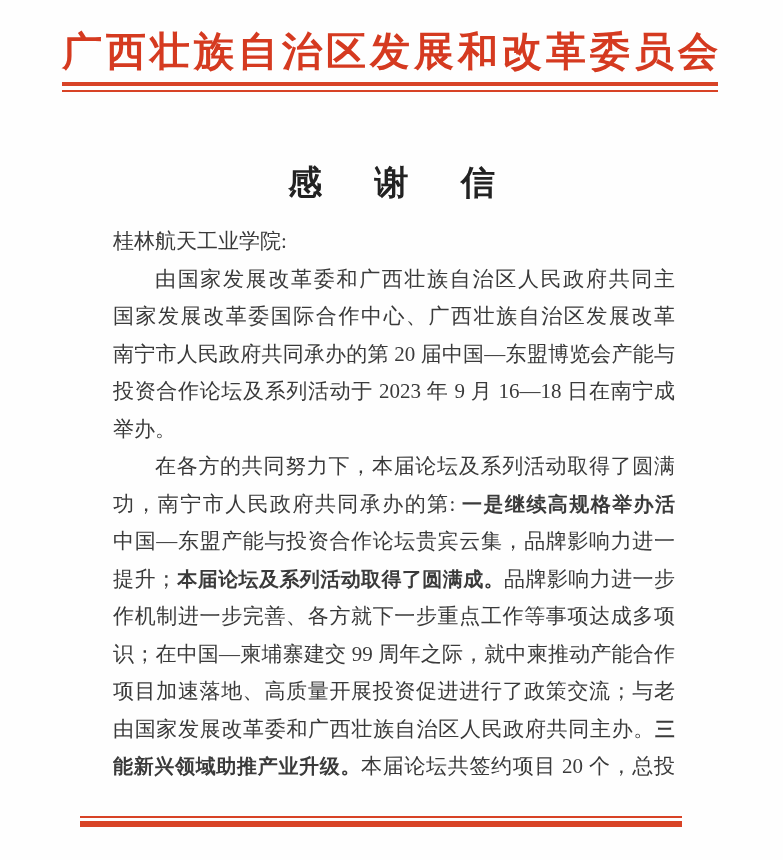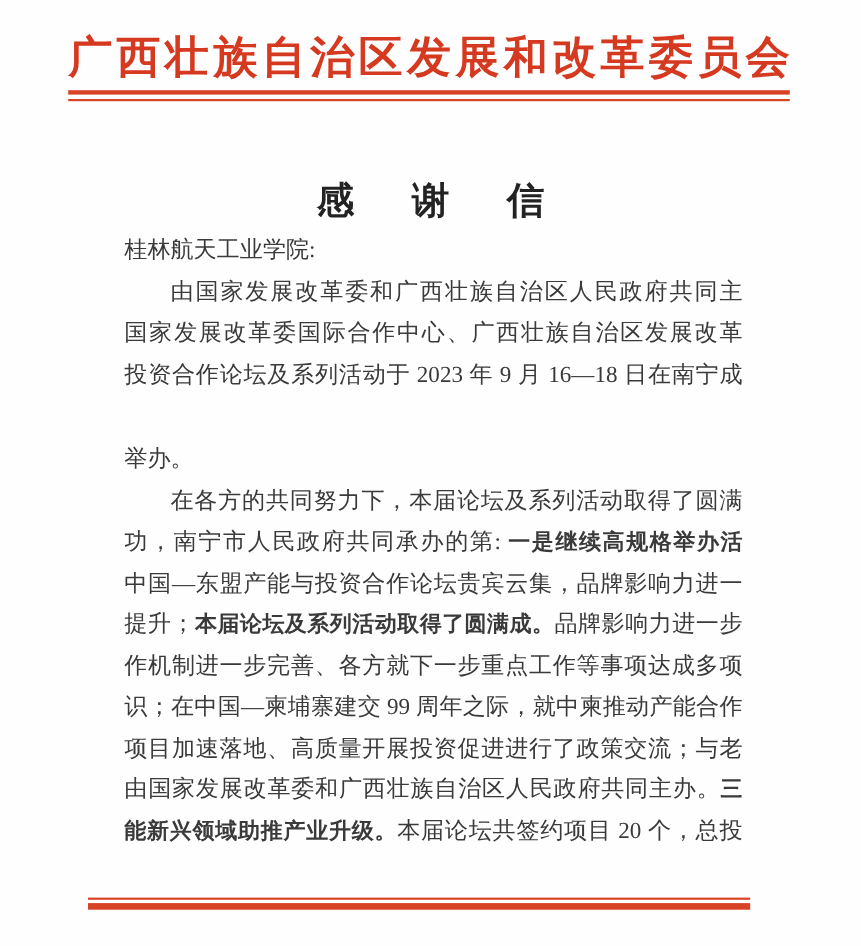--- a/index.html
+++ b/index.html
@@ -54,41 +54,40 @@
     text-align: center;
     font-size: 34px;
     font-weight: bold;
     color: #222222;
     letter-spacing: 22px;
     text-indent: 22px; 
     white-space: nowrap;
   }
   .letter-body {
     position: absolute;
-    top: 209px;
+    top: 223px;
     left: 113px;
     width: 562px;
     color: #3a3a3a;
     font-size: 21px;
     line-height: 37.5px;
   }
   .salutation {
     margin: 0;
     white-space: nowrap;
   }
   .body-line {
     text-align: justify;
     text-align-last: justify;
     height: 37.5px;
     overflow: hidden;
   }
   .body-line.no-justify {
     text-align: left;
     text-align-last: left;
-    margin-top: 40px;
   }
   .body-line.indent {
     text-indent: 2em;
   }
   .body-line .bold {
     font-weight: bold;
     font-family: "Liberation Sans", "DejaVu Sans", sans-serif;
     font-size: 20px;
   }
   .footer-rule {
@@ -122,20 +121,21 @@
     <div class="thin"></div>
   </div>
 
   <h2 class="letter-title">感 谢 信</h2>
 
   <div class="letter-body">
     <p class="salutation">桂林航天工业学院:</p>
 
   <div class="body-line indent"><span>由国家发展改革委和广西壮族自治区人民政府共同主办，</span></div>
       <div class="body-line"><span>国家发展改革委国际合作中心、广西壮族自治区发展改革委、</span></div>
+      <div class="body-line"><span>南宁市人民政府共同承办的第 20 届中国—东盟博览会产能与</span></div>
       <div class="body-line"><span>投资合作论坛及系列活动于 2023 年 9 月 16—18 日在南宁成功</span></div>
       <div class="body-line no-justify"><span>举办。</span></div>
       <div class="body-line indent"><span>在各方的共同努力下，本届论坛及系列活动取得了圆满成</span></div>
       <div class="body-line"><span>功，南宁市人民政府共同承办的第: </span><span class="bold">一是继续高规格举办活动。</span></div>
       <div class="body-line"><span>中国—东盟产能与投资合作论坛贵宾云集，品牌影响力进一步</span></div>
       <div class="body-line"><span>提升；</span><span class="bold">本届论坛及系列活动取得了圆满成。</span><span>品牌影响力进一步</span></div>
       <div class="body-line"><span>作机制进一步完善、各方就下一步重点工作等事项达成多项共</span></div>
       <div class="body-line"><span>识；在中国—柬埔寨建交 99 周年之际，就中柬推动产能合作</span></div>
       <div class="body-line"><span>项目加速落地、高质量开展投资促进进行了政策交流；与老挝</span></div>
       <div class="body-line"><span>由国家发展改革委和广西壮族自治区人民政府共同主办。</span><span class="bold">三是赋</span></div>

